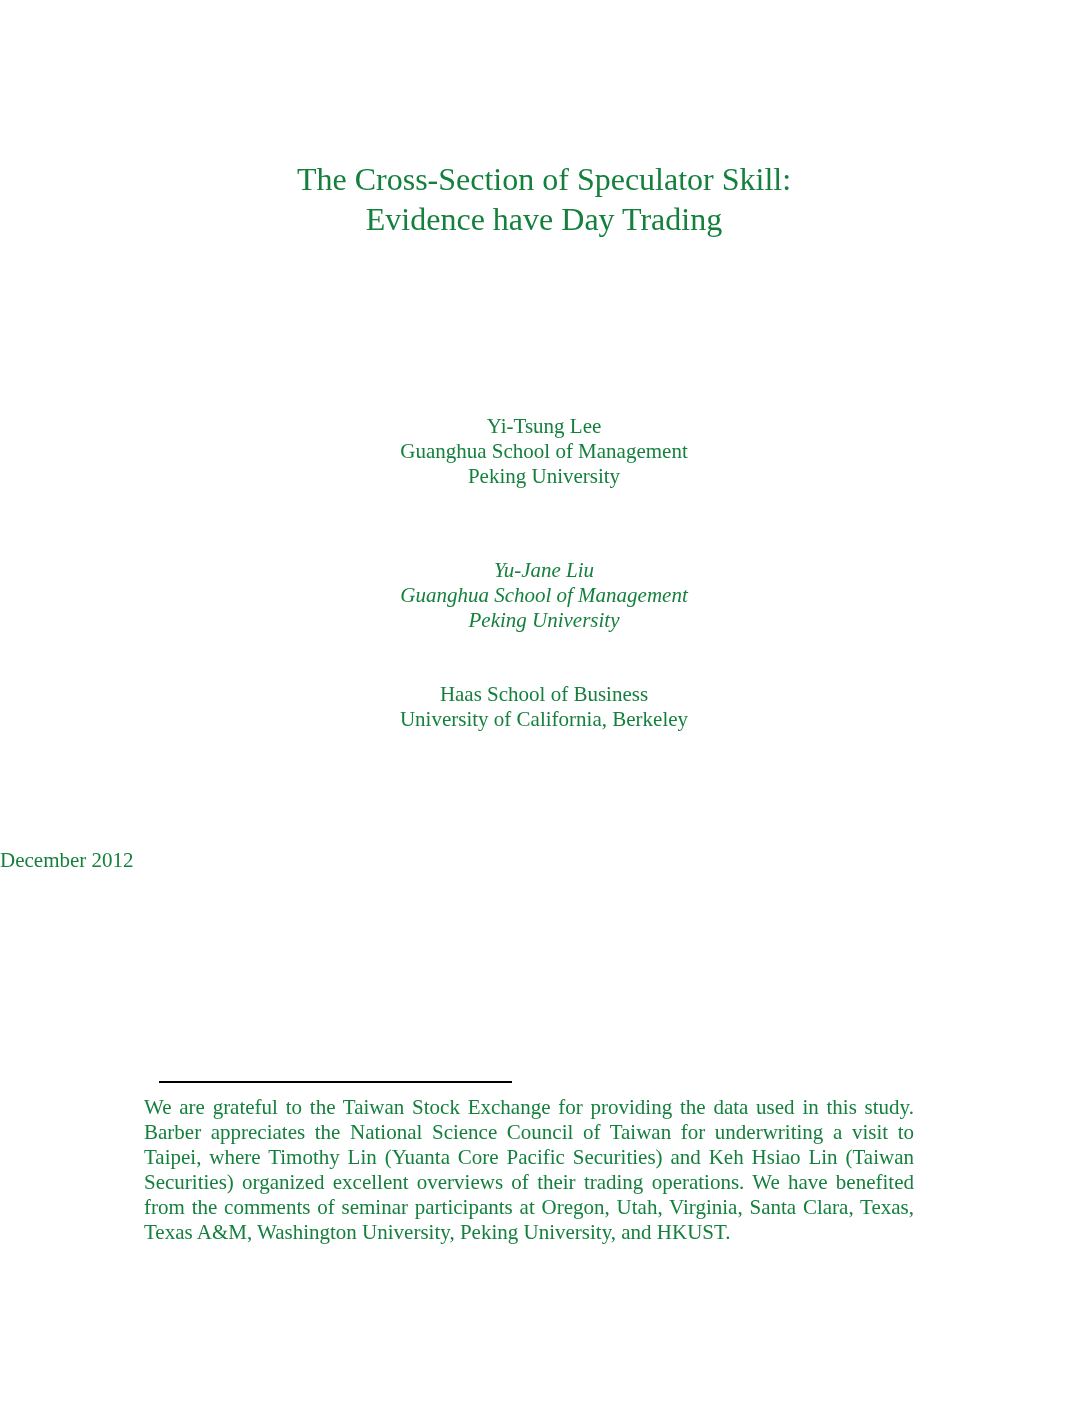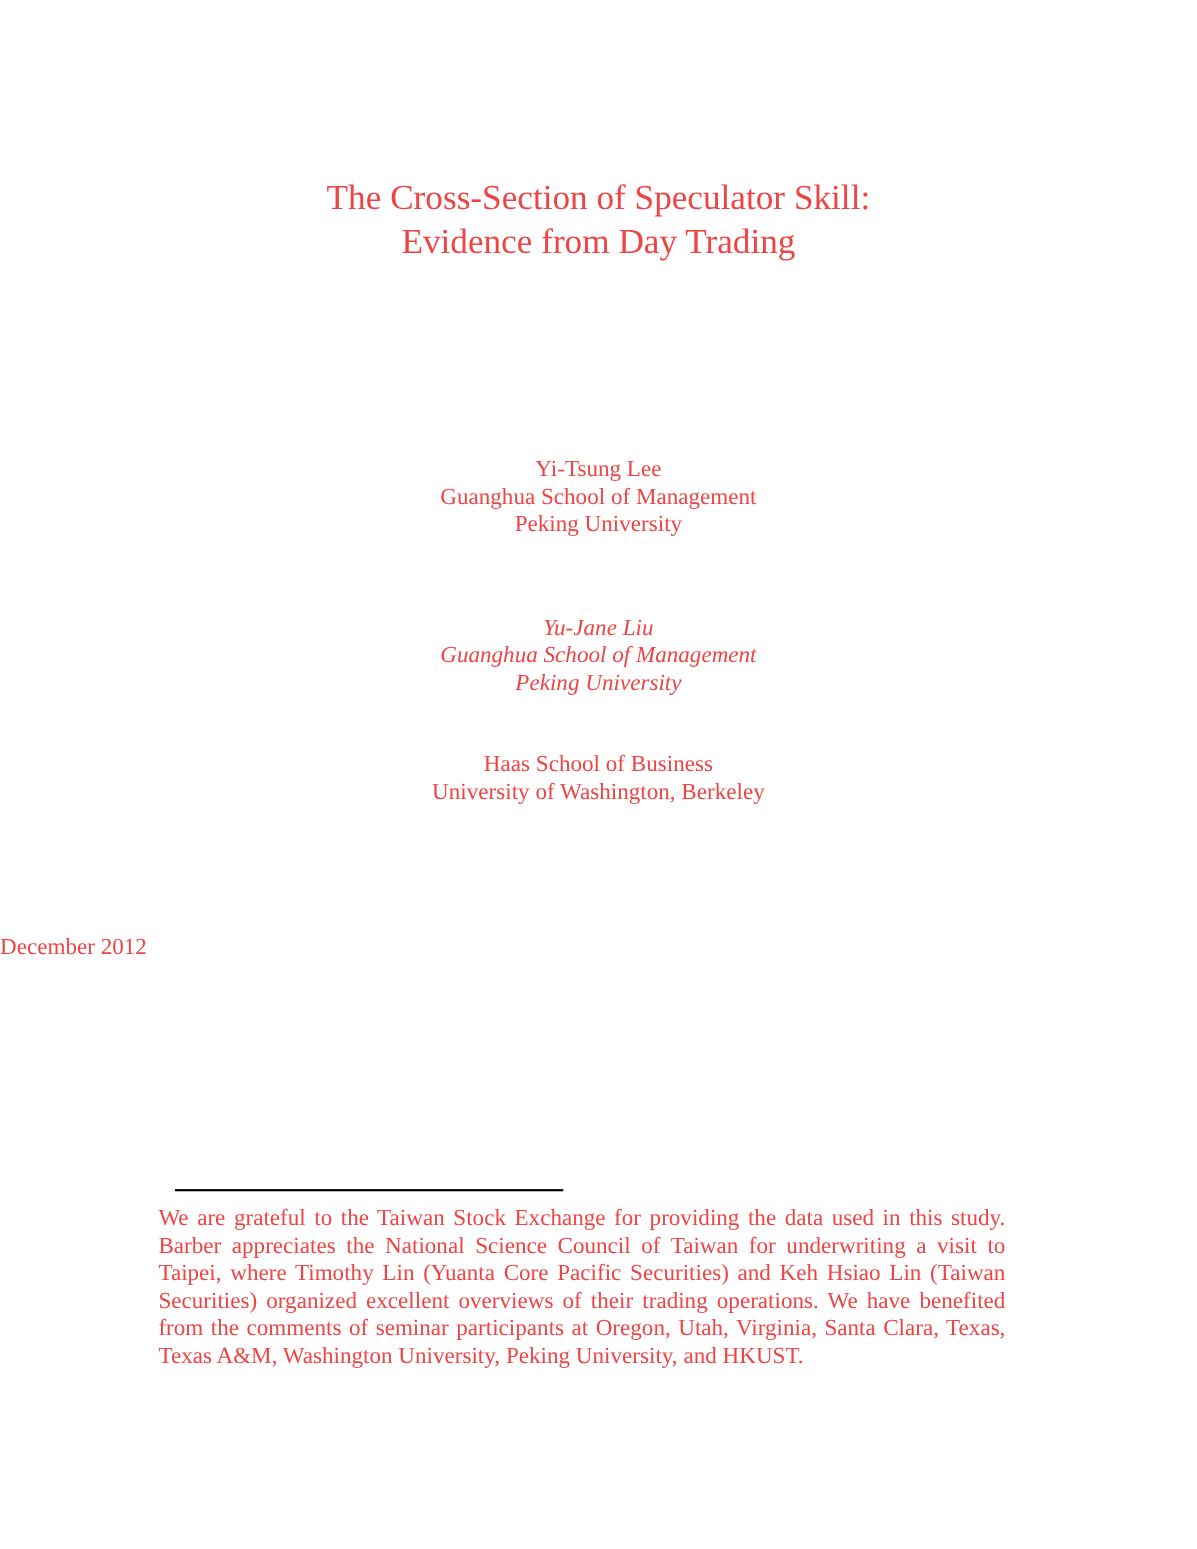--- a/index.html
+++ b/index.html
@@ -5,21 +5,21 @@
   html, body {
     margin: 0;
     padding: 0;
     background: #ffffff;
   }
   .page {
     position: relative;
     width: 1088px;
     height: 1408px;
     background: #ffffff;
-    color: #ef4444;
+    color: #15803d;
     font-family: "Liberation Serif", "DejaVu Serif", serif;
     overflow: hidden;
   }
   .title {
     position: absolute;
     top: 159px;
     left: 0;
     width: 100%;
     text-align: center;
     font-size: 32px;
@@ -66,39 +66,39 @@
     text-align: justify;
   }
 </style>
 </head>
 <body>
 
 <div class="page">
 
   <h1 class="title">
     <span>The Cross-Section of Speculator Skill:</span><br>
-    <span>Evidence from Day Trading</span>
+    <span>Evidence have Day Trading</span>
   </h1>
 
 
   <div class="author-block b2">
     <div>Yi-Tsung Lee</div>
     <div>Guanghua School of Management</div>
     <div>Peking University</div>
   </div>
 
   <div class="author-block b3">
     <div>Yu-Jane Liu</div>
     <div>Guanghua School of Management</div>
     <div>Peking University</div>
   </div>
 
   <div class="author-block b4">
     <div>Haas School of Business</div>
-    <div>University of Washington, Berkeley</div>
+    <div>University of California, Berkeley</div>
   </div>
 
   <div class="date-line">December 2012</div>
 
   <div class="footnote-rule"></div>
 
   <div class="footnote">We are grateful to the Taiwan Stock Exchange for providing the data used in this study.  Barber appreciates the National Science Council of Taiwan for underwriting a visit to Taipei, where Timothy Lin (Yuanta Core Pacific Securities) and Keh Hsiao Lin (Taiwan Securities) organized excellent overviews of their trading operations.  We have benefited from the comments of seminar participants at Oregon, Utah, Virginia, Santa Clara, Texas, Texas A&amp;M, Washington University, Peking University, and HKUST.</div>
 
 </div>
 

